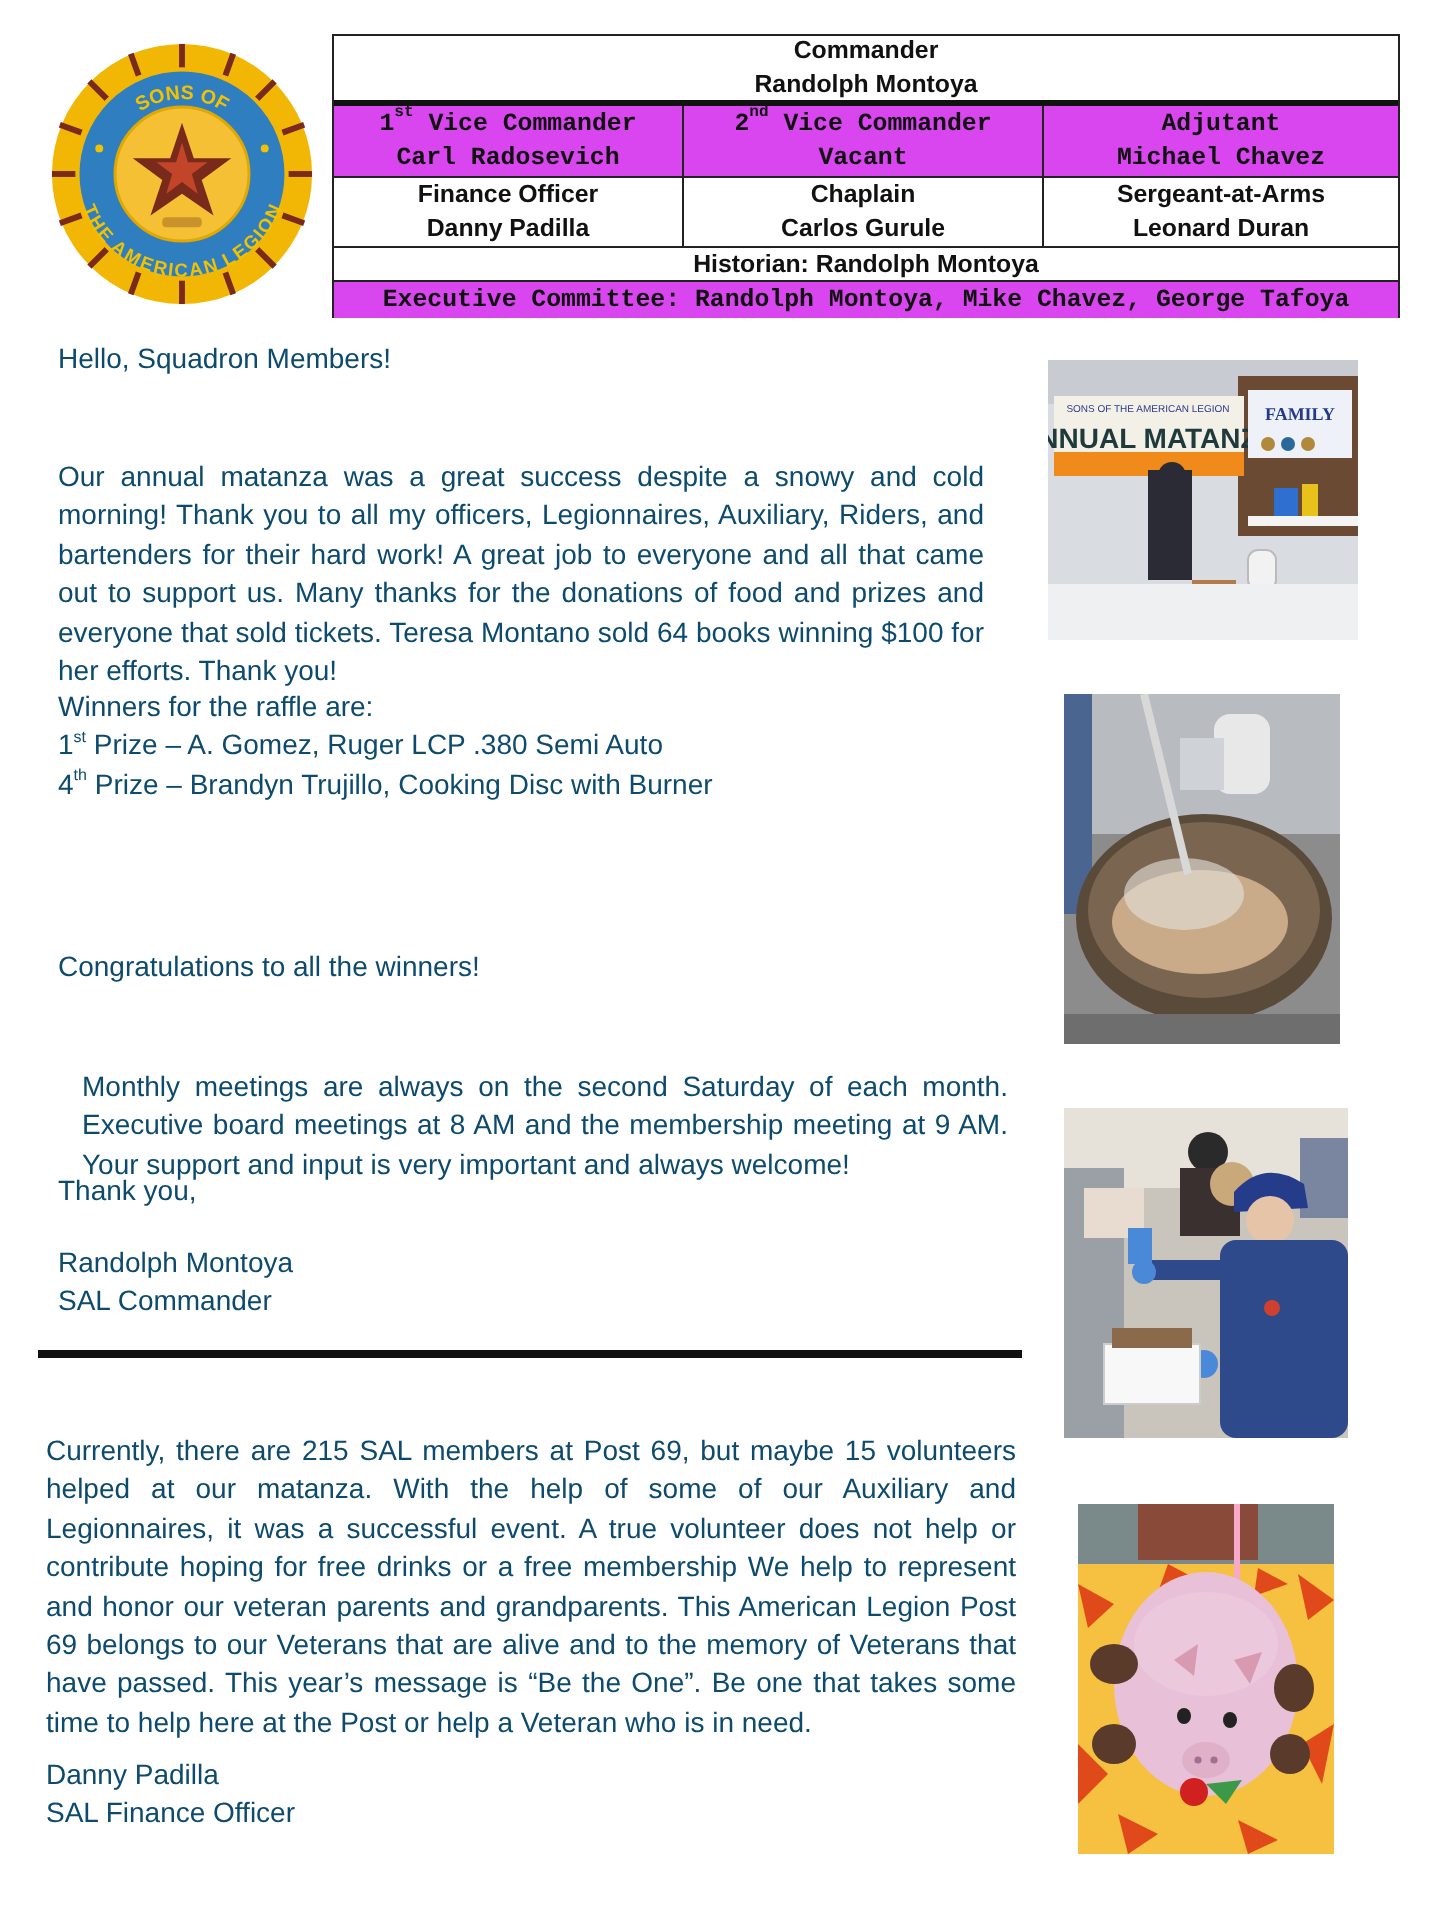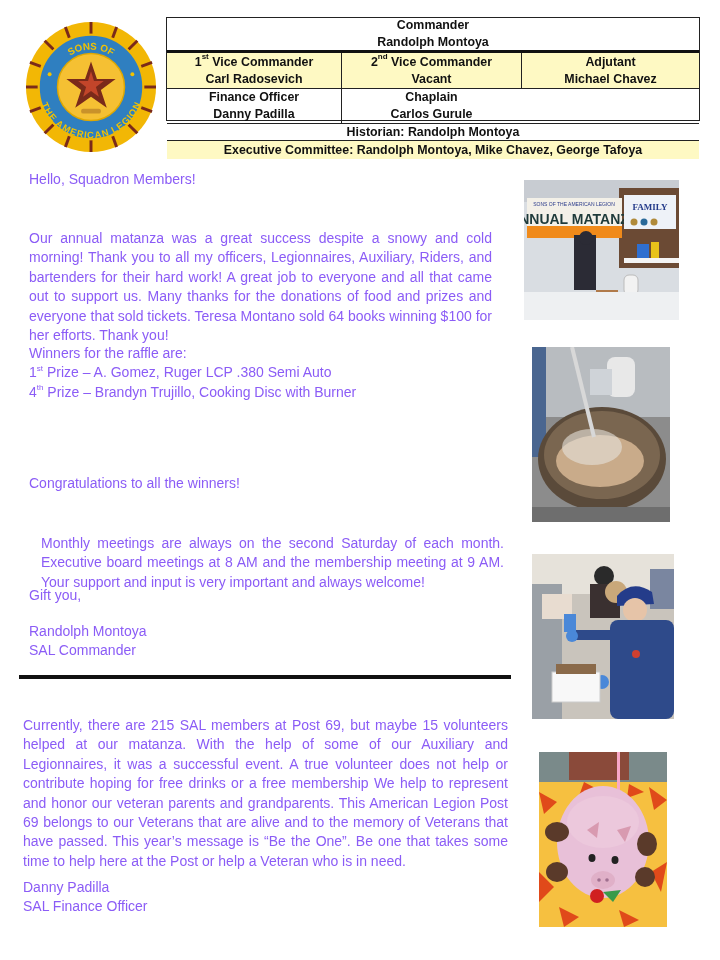--- a/index.html
+++ b/index.html
@@ -7,41 +7,41 @@
     width: 720px; height: 960px; background: #ffffff; position: relative; overflow: hidden;
     font-family: "Liberation Sans", "DejaVu Sans", sans-serif; color: #111;
   }
   .abs { position: absolute; }
 
   
   #logo { left: 22px; top: 20px; width: 138px; height: 134px; }
 
   
   #officers {
-    left: 166px; top: 17px; width: 534px; height: 104px;
+    left: 166px; top: 17px; width: 534px; height: 142px;
     border: 1.5px solid #222; box-sizing: border-box;
     font-size: 12.4px; font-weight: bold; text-align: center; line-height: 17px;
   }
   #officers .row { display: flex; box-sizing: border-box; border-bottom: 1px solid #222; }
   #officers .row:last-child { border-bottom: none; }
   #officers .cell { box-sizing: border-box; display: flex; flex-direction: column; justify-content: center; align-items: center; }
   #officers .cell + .cell { border-left: 1px solid #222; }
-  #officers .gray { background: #fef9c3; }
+  #officers .gray { background: #d946ef; font-family: Liberation Mono, monospace; }
   #officers .r-cmd { height: 35px; border-bottom: 3px solid #111; }
   #officers .r-2 { height: 36px; }
   #officers .r-3 { height: 35px; }
   #officers .r-exec { height: 18px; }
   #officers .r-hist { height: 17px; }
   #officers .c1 { width: 174px; }
   #officers .c2 { width: 180px; }
   #officers .c3 { flex: 1; }
   sup { font-size: 8px; line-height: 0; position: relative; top: -1px; }
 
   
-  .txt { font-size: 14px; line-height: 19.4px; color: #8b5cf6; }
+  .txt { font-size: 14px; line-height: 19.4px; color: #0c4a6e; }
   .just { text-align: justify; text-align-last: left; margin-top: 25px; }
   #greeting { left: 29px; top: 170px; }
   #para1 { left: 29px; top: 204px; width: 463px; }
   #raffle { left: 29px; top: 344px; width: 480px; }
   #raffle div { white-space: nowrap; }
   #congrats { left: 29px; top: 474px; }
   #meetings { left: 41px; top: 509px; width: 463px; }
   #thanks { left: 29px; top: 586px; }
   #sig1 { left: 29px; top: 622px; }
 
@@ -128,41 +128,45 @@
   </div>
   <div class="row r-3">
     <div class="cell c1">
       <span>Finance Officer</span>
       <span>Danny Padilla</span>
     </div>
     <div class="cell c2">
       <span>Chaplain</span>
       <span>Carlos Gurule</span>
     </div>
+    <div class="cell c3">
+      <span>Sergeant-at-Arms</span>
+      <span>Leonard Duran</span>
+    </div>
   </div>
   <div class="row r-hist">
     <div class="cell c3">Historian:  Randolph Montoya</div>
   </div>
   <div class="row r-exec gray">
     <div class="cell c3">Executive Committee:  Randolph Montoya, Mike Chavez, George Tafoya</div>
   </div>
 </div>
 
 <div id="greeting" class="abs txt">Hello, Squadron Members!</div>
 <div id="para1" class="abs txt just">Our annual matanza was a great success despite a snowy and cold morning!  Thank you to all my officers, Legionnaires, Auxiliary, Riders, and bartenders for their hard work!  A great job to everyone and all that came out to support us.  Many thanks for the donations of food and prizes and everyone that sold tickets.  Teresa Montano sold 64 books winning $100 for her efforts.  Thank you!</div>
 
 <div id="raffle" class="abs txt">
   <div>Winners for the raffle are:</div>
   <div><span>1</span><sup>st</sup><span> Prize – A. Gomez, Ruger LCP .380 Semi Auto</span></div>
   <div><span>4</span><sup>th</sup><span> Prize – Brandyn Trujillo, Cooking Disc with Burner</span></div>
 </div>
 
 <div id="congrats" class="abs txt">Congratulations to all the winners!</div>
 <div id="meetings" class="abs txt just">Monthly meetings are always on the second Saturday of each month.  Executive board meetings at 8 AM and the membership meeting at 9 AM.  Your support and input is very important and always welcome!</div>
-<div id="thanks" class="abs txt">Gift you,</div>
+<div id="thanks" class="abs txt">Thank you,</div>
 <div id="sig1" class="abs txt">
   <div>Randolph Montoya</div>
   <div>SAL Commander</div>
 </div>
 
 <div id="divider" class="abs"></div>
 
 <div id="para2" class="abs txt just">Currently, there are 215 SAL members at Post 69, but maybe 15 volunteers helped at our matanza. With the help of some of our Auxiliary and Legionnaires, it was a successful event.  A true volunteer does not help or contribute hoping for free drinks or a free membership We help to represent and honor our veteran parents and grandparents. This American Legion Post 69 belongs to our Veterans that are alive and to the memory of Veterans that have passed.  This year’s message is “Be the One”.  Be one that takes some time to help here at the Post or help a Veteran who is in need.</div>
 <div id="sig2" class="abs txt">
   <div>Danny Padilla</div>

